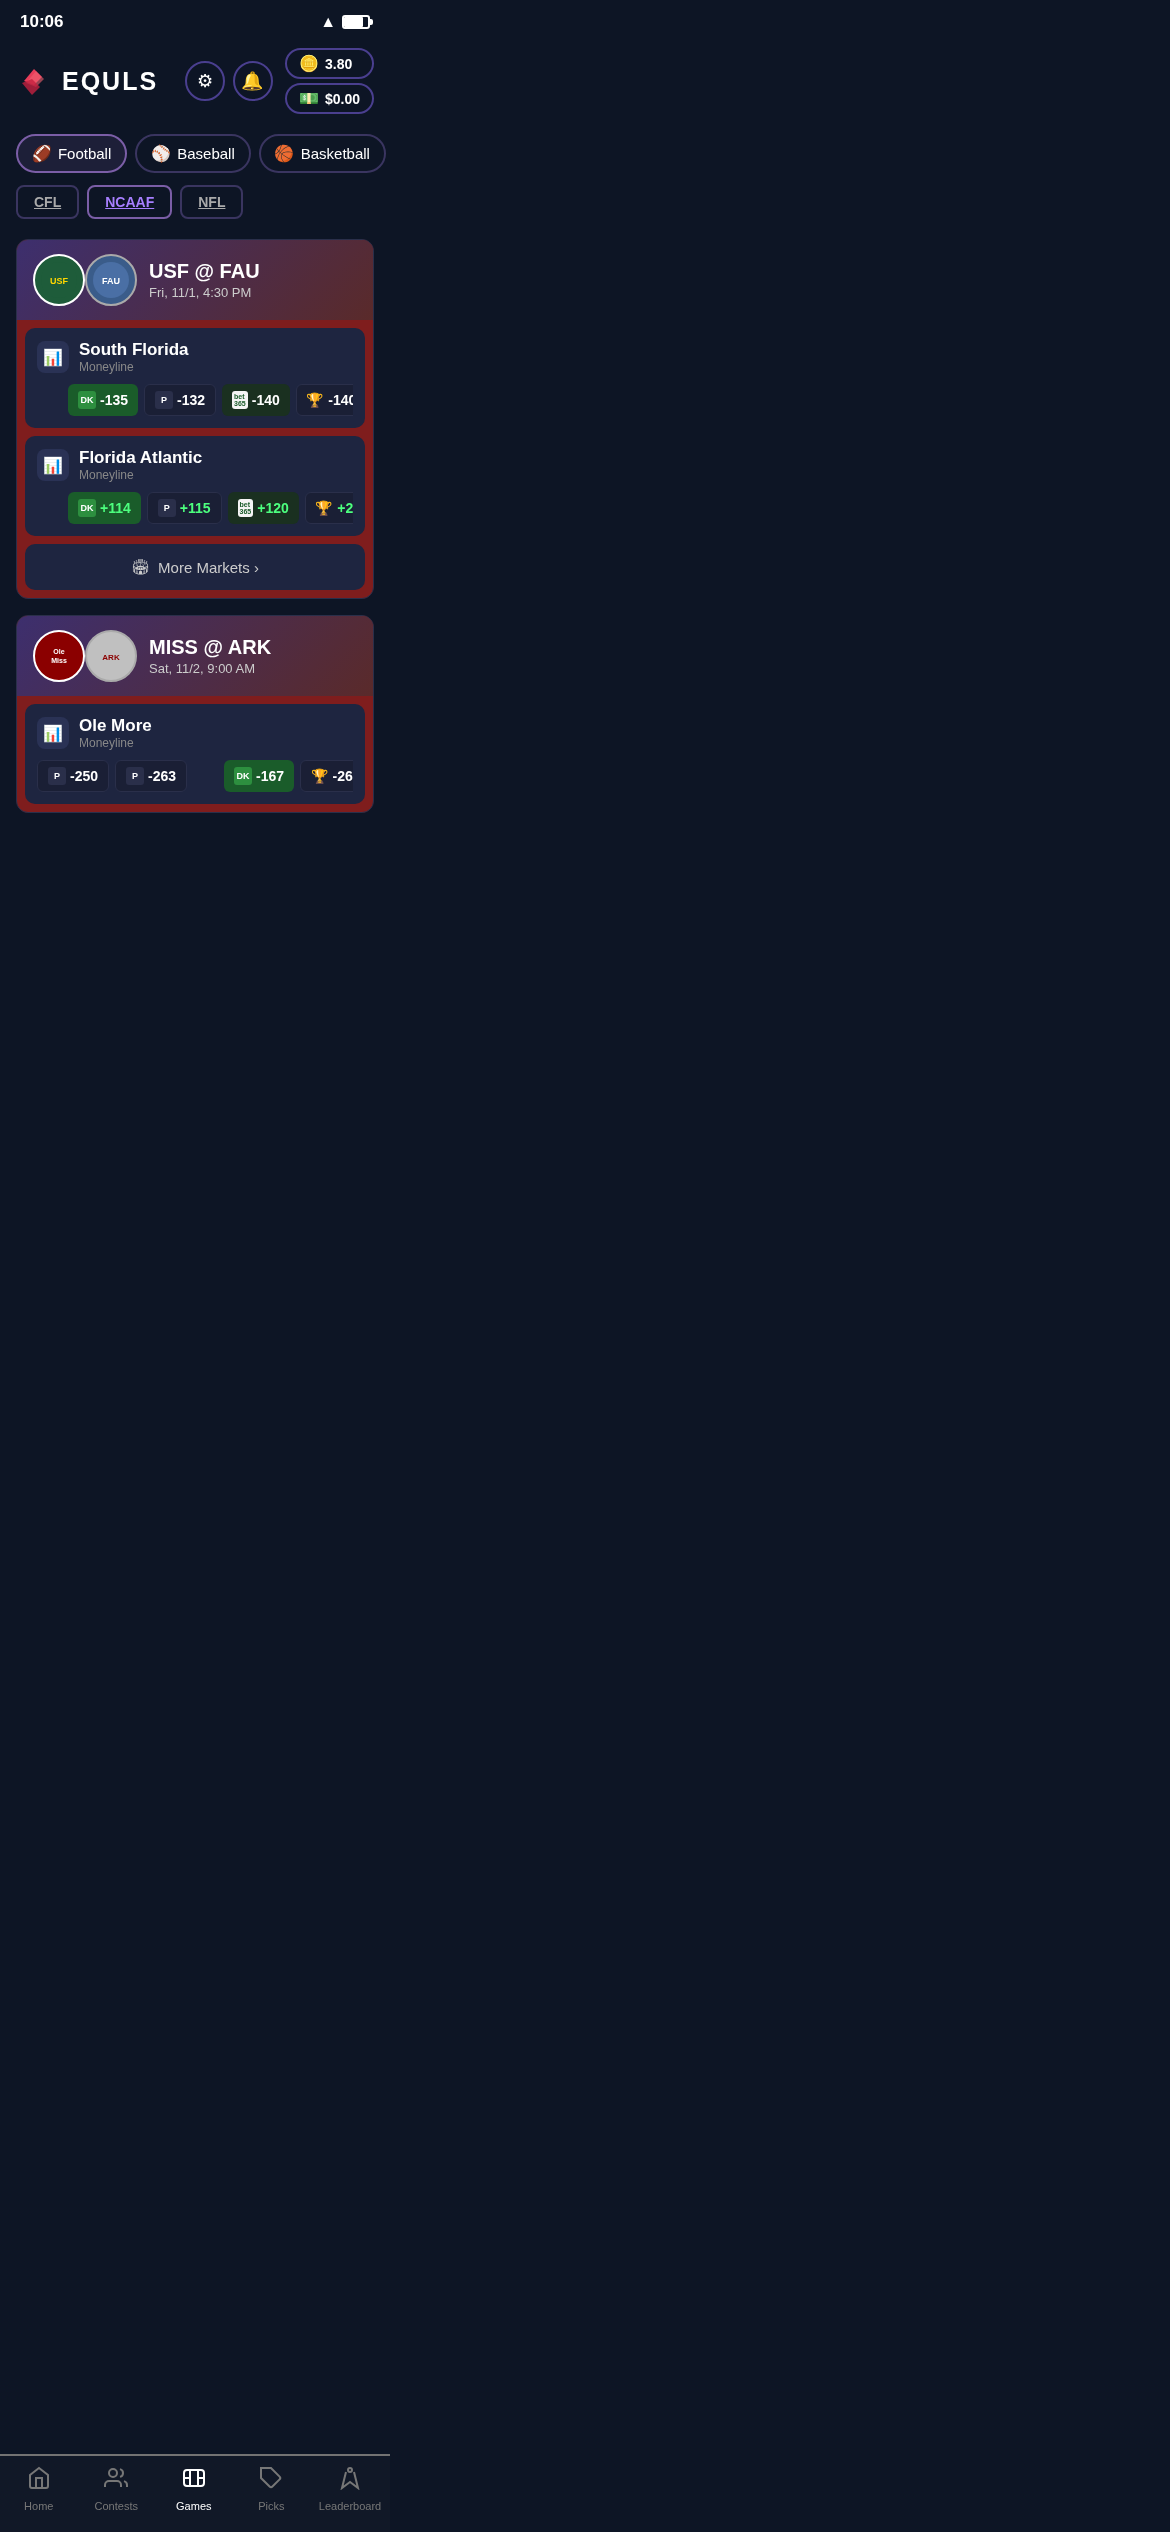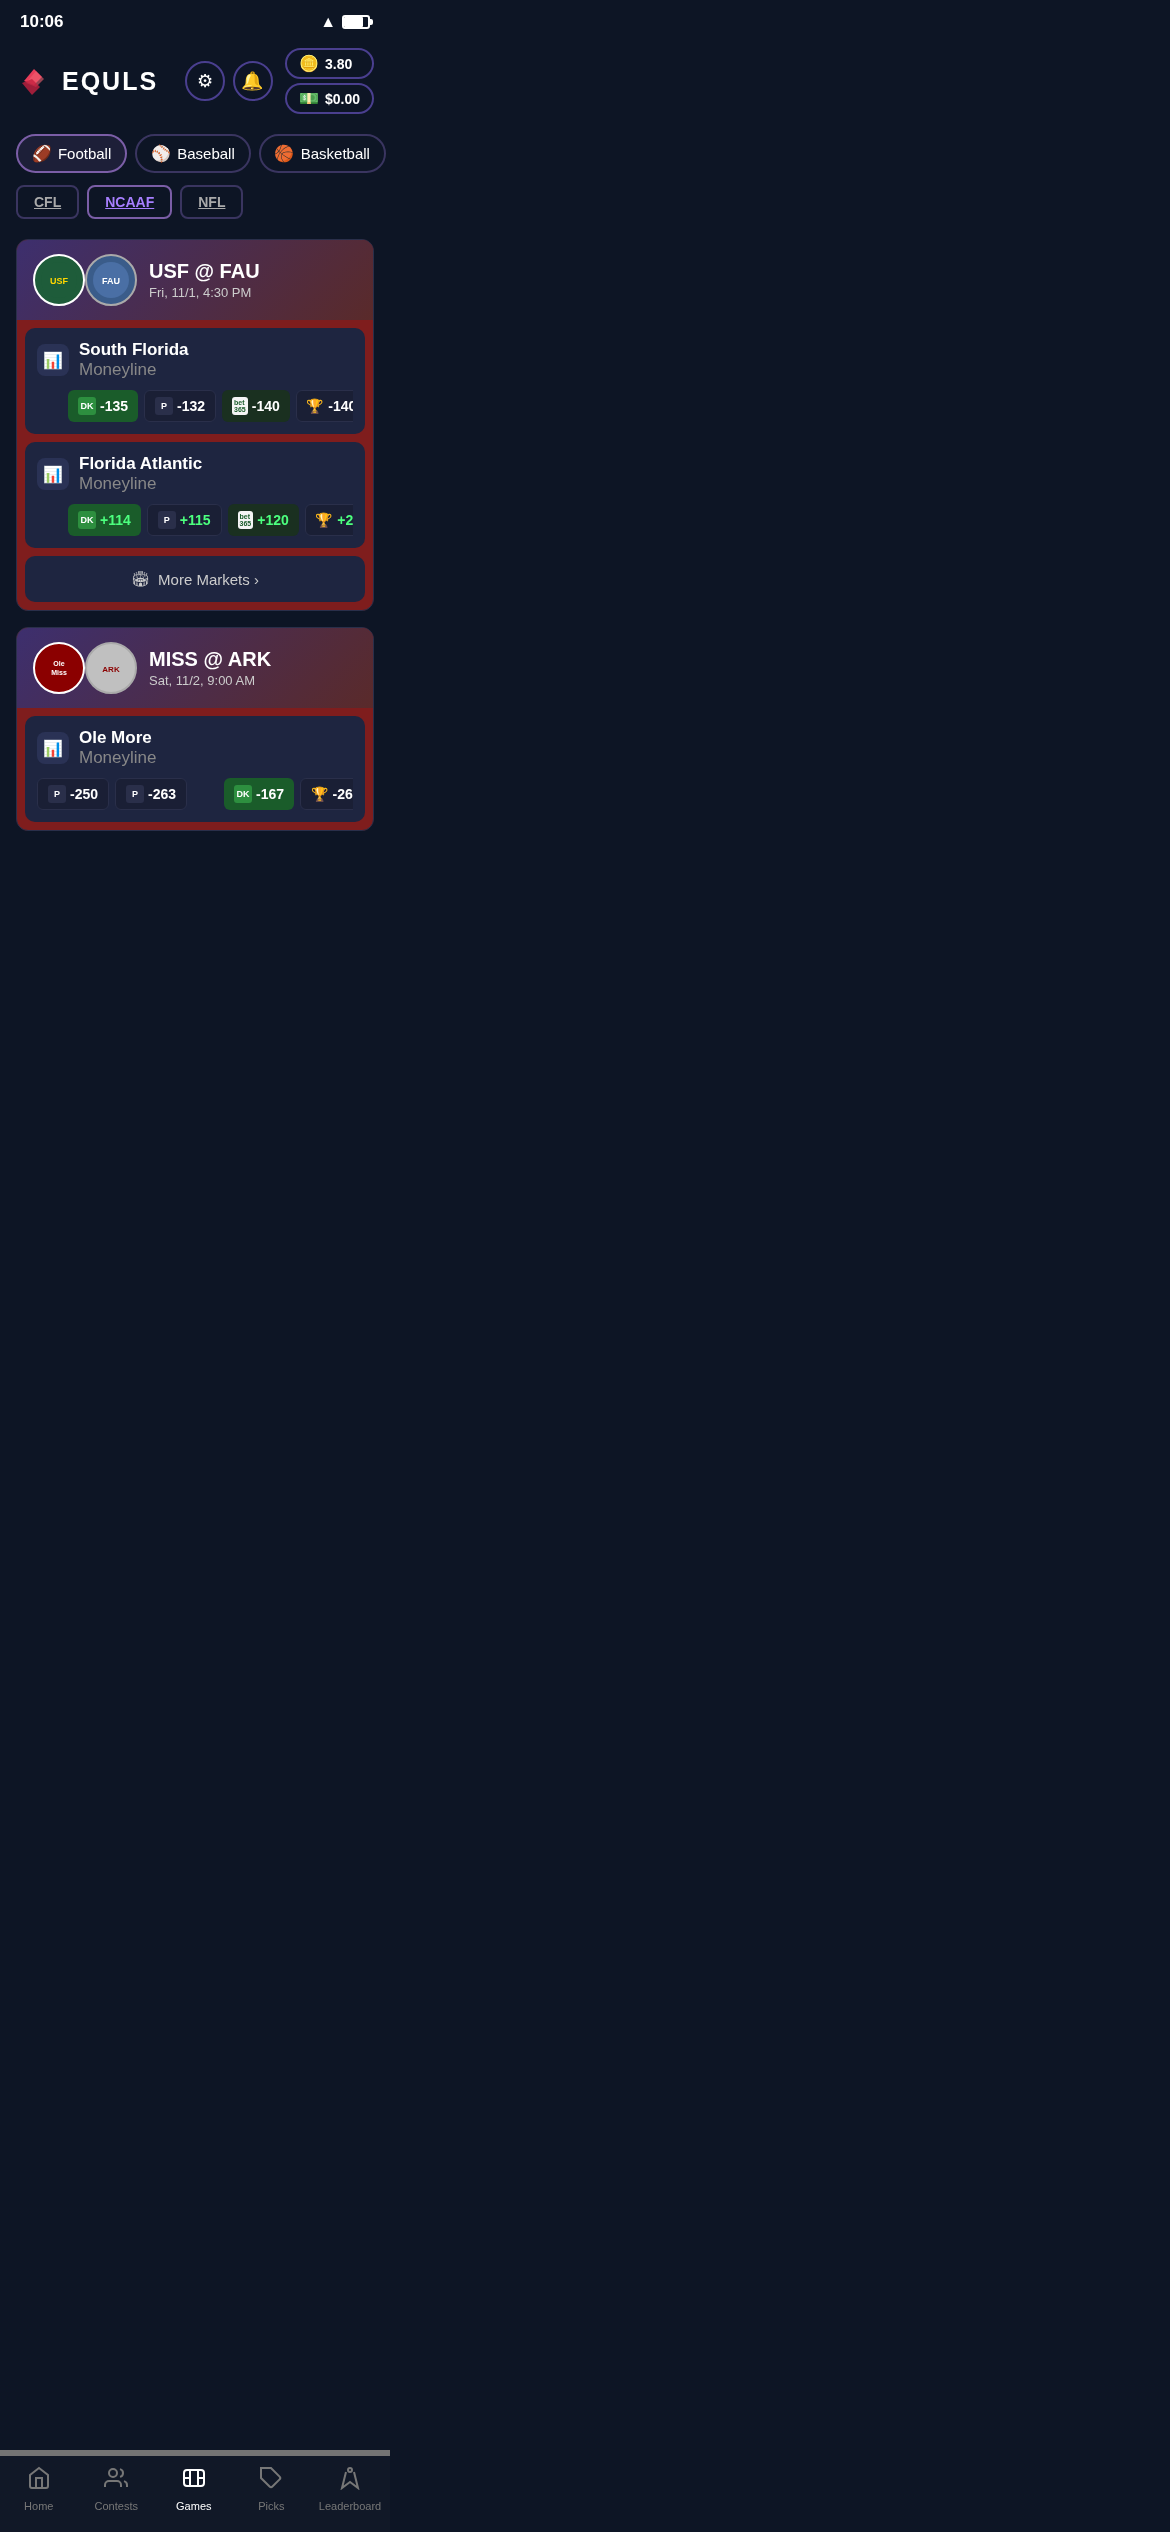--- a/index.html
+++ b/index.html
@@ -231,21 +231,21 @@
       align-items: center;
       justify-content: center;
       font-size: 16px;
     }
     .team-label {
       font-size: 17px;
       font-weight: 600;
       color: #fff;
     }
     .bet-type {
-      font-size: 17px;
+      font-size: 12px;
       color: #888;
     }
 
     
     .odds-row {
       display: flex;
       gap: 6px;
       overflow-x: auto;
       scrollbar-width: none;
     }
@@ -308,21 +308,21 @@
       gap: 8px;
     }
 
     
     .bottom-nav {
       position: fixed;
       bottom: 0;
       left: 0;
       width: 390px;
       background: #111827;
-      border-top: 6px solid #737373;
+      border-top: 2px solid #737373;
       display: flex;
       justify-content: space-around;
       padding: 10px 0 20px;
     }
     .nav-item {
       display: flex;
       flex-direction: column;
       align-items: center;
       gap: 4px;
       cursor: pointer;

